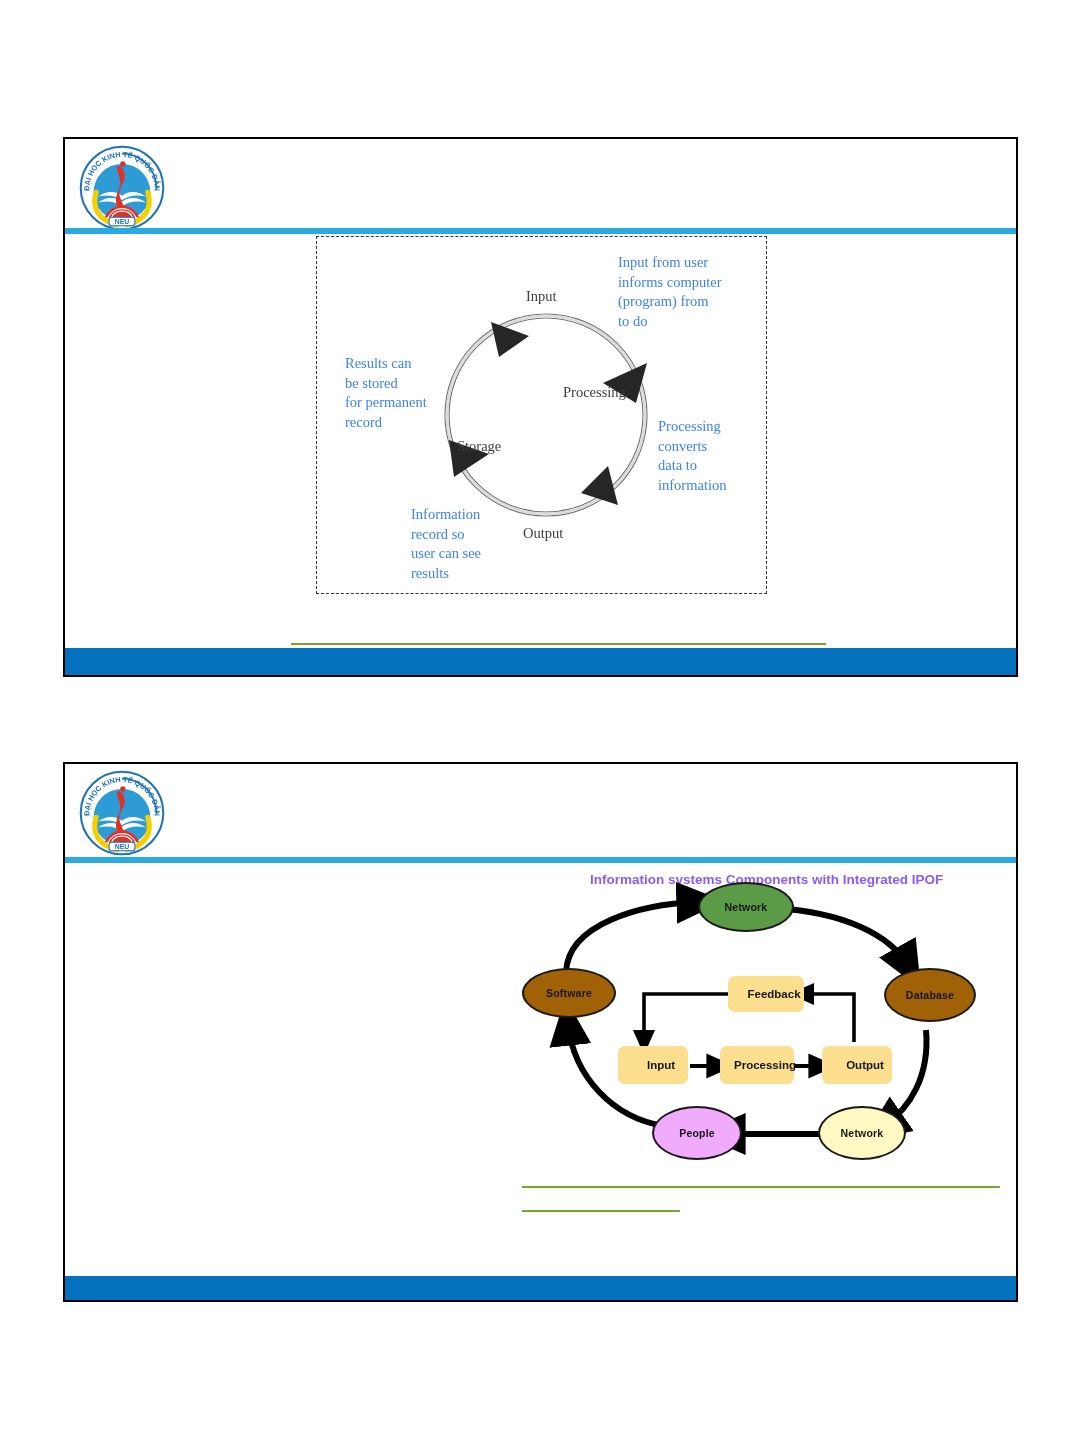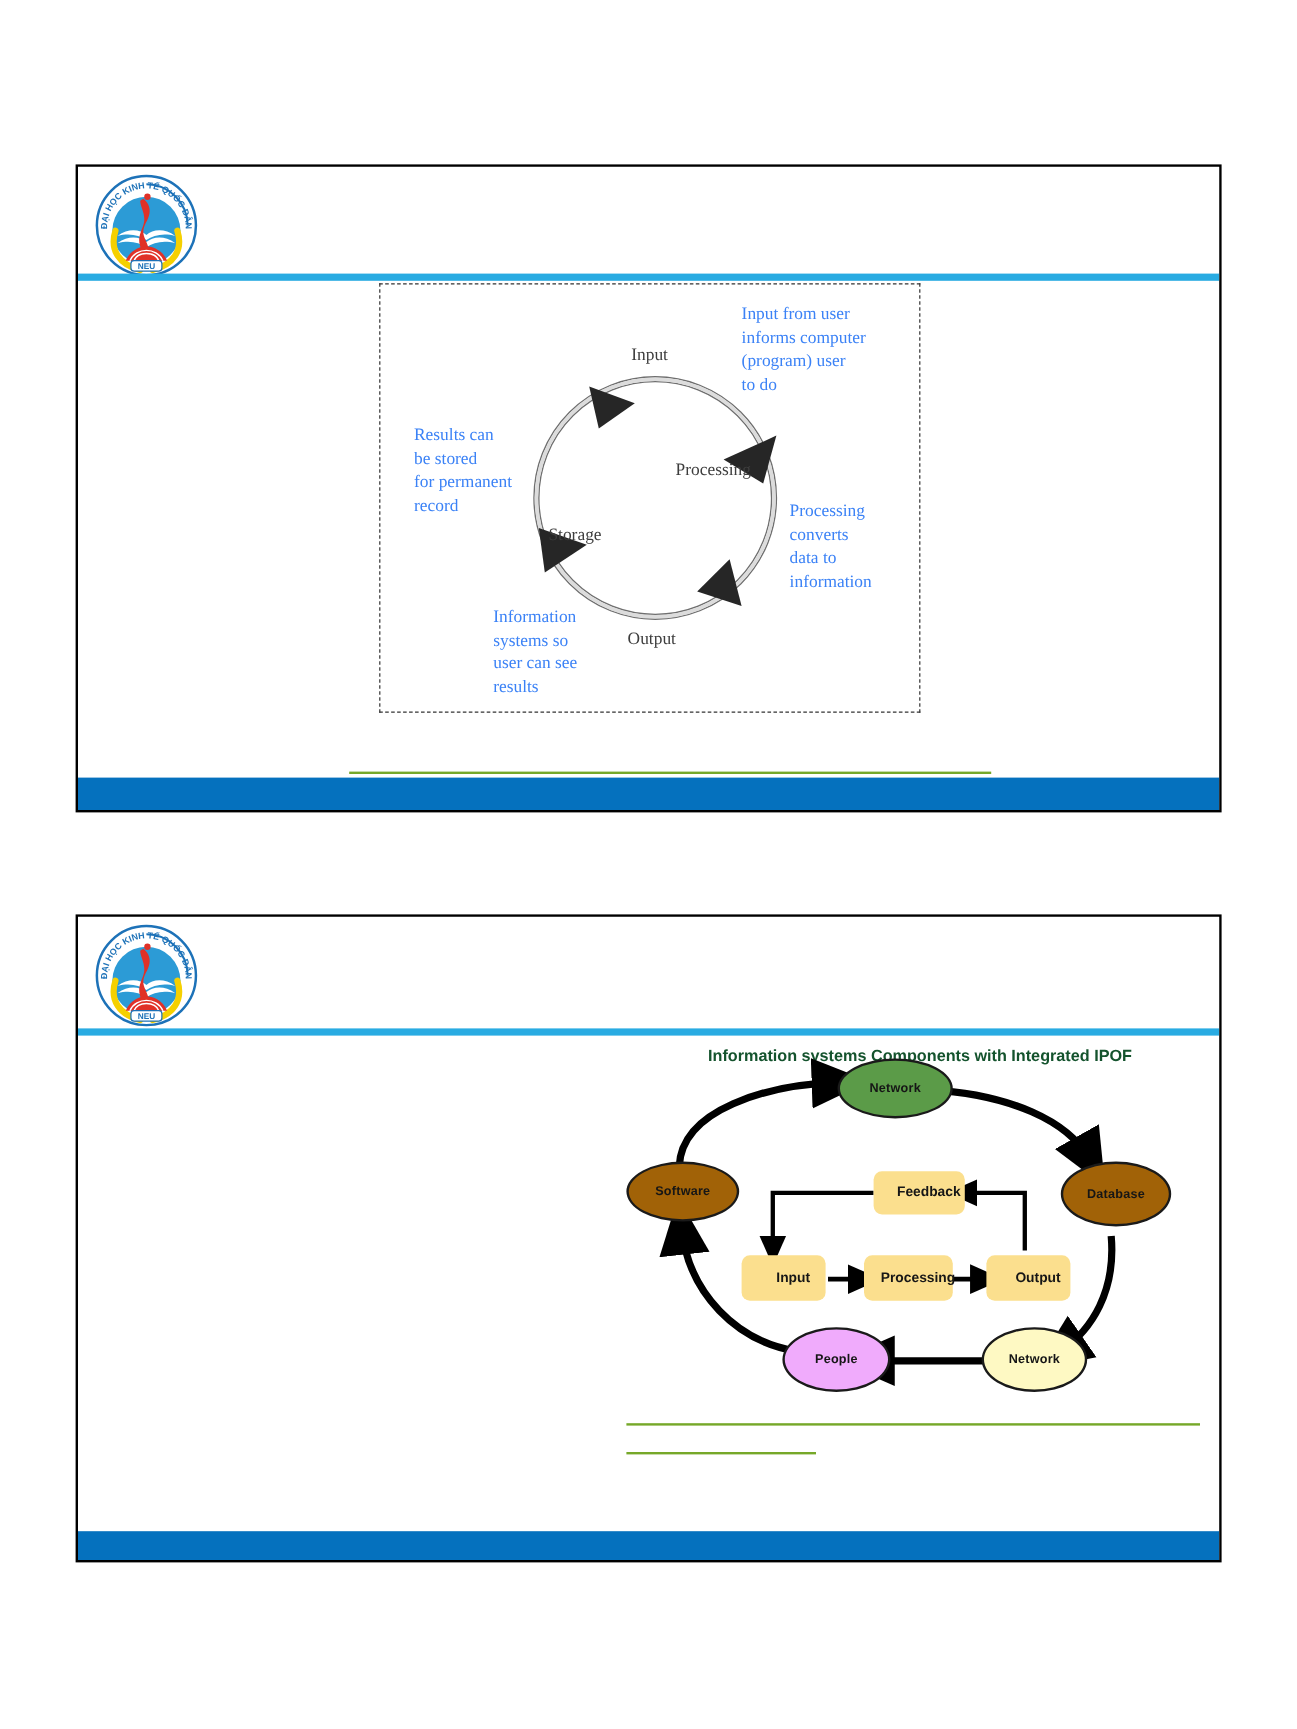--- a/index.html
+++ b/index.html
@@ -81,21 +81,21 @@
     line-height: 1.35;
   }
 
   
   .diagram2 { position: absolute; }
   .diagram2-title {
     position: absolute;
     font-family: "Liberation Sans", sans-serif;
     font-size: 13.5px;
     font-weight: bold;
-    color: #14532d;
+    color: #8b5cf6;
     white-space: nowrap;
   }
   .node-ellipse {
     position: absolute;
     border: 2px solid #1a1a1a;
     border-radius: 50%;
     display: flex;
     align-items: center;
     justify-content: center;
     font-size: 10.5px;
@@ -178,34 +178,34 @@
       </svg>
 
       <div class="cyc-label" style="left:209px; top:50px;">Input</div>
       <div class="cyc-label" style="left:246px; top:146px;">Processing</div>
       <div class="cyc-label" style="left:206px; top:287px;">Output</div>
       <div class="cyc-label" style="left:140px; top:200px;">Storage</div>
 
       <div class="cyc-note" style="left:301px; top:16px; width:140px;">
         <div>Input from user</div>
         <div>informs computer</div>
-        <div>(program) user</div>
+        <div>(program) from</div>
         <div>to do</div>
       </div>
 
       <div class="cyc-note" style="left:341px; top:180px; width:110px;">
         <div>Processing</div>
         <div>converts</div>
         <div>data to</div>
         <div>information</div>
       </div>
 
       <div class="cyc-note" style="left:94px; top:268px; width:120px;">
         <div>Information</div>
-        <div>systems so</div>
+        <div>record so</div>
         <div>user can see</div>
         <div>results</div>
       </div>
 
       <div class="cyc-note" style="left:28px; top:117px; width:120px;">
         <div>Results can</div>
         <div>be stored</div>
         <div>for permanent</div>
         <div>record</div>
       </div>

